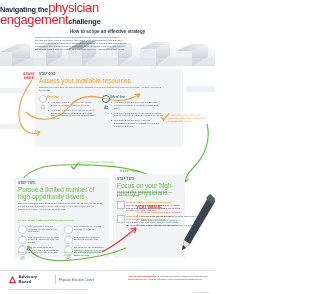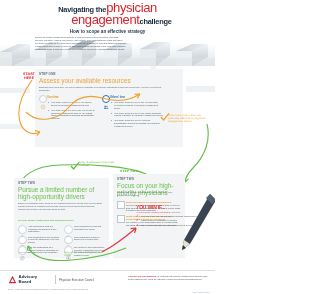--- a/index.html
+++ b/index.html
@@ -2,23 +2,23 @@
 <html><head>
 <meta charset="utf-8">
 <style>
   html,body{margin:0;padding:0;background:#fff;}
   body{width:215px;height:294px;overflow:hidden;font-family:"Liberation Sans",sans-serif;}
   .page{position:relative;width:215px;height:294px;background:#fff;overflow:hidden;}
 
   
   .header{position:relative;width:215px;height:66px;background:#ffffff;overflow:hidden;}
   .maze{position:absolute;left:0;top:0;width:215px;height:66px;}
-  .title-wrap{position:absolute;left:0;top:3px;width:215px;text-align:center;z-index:5;}
+  .title-wrap{position:absolute;left:0;top:3px;width:215px;text-align:left;z-index:5;}
   .t-line1{font-size:9.5px;line-height:10px;white-space:nowrap;}
-  .t-line2{font-size:9.5px;line-height:10.5px;white-space:nowrap;margin-left:28px;}
+  .t-line2{font-size:9.5px;line-height:10.5px;white-space:nowrap;}
   .t-nav{font-weight:bold;color:#1b2a3a;font-size:7.4px;letter-spacing:-.2px;}
   .t-phys{color:#d9232e;font-size:13px;font-weight:normal;letter-spacing:-.4px;}
   .t-eng{color:#d9232e;font-size:13px;font-weight:normal;letter-spacing:-.4px;}
   .t-chal{font-weight:bold;color:#1b2a3a;font-size:7.4px;letter-spacing:-.2px;}
   .subtitle{position:absolute;left:0;top:29px;width:215px;text-align:center;
             font-size:4.6px;color:#2b3d4f;font-weight:bold;z-index:5;}
   .intro{position:absolute;left:35px;top:36px;width:145px;z-index:5;
          font-size:2.3px;line-height:2.9px;color:#46565f;text-align:left;}
   .intro span{display:block;}
 

